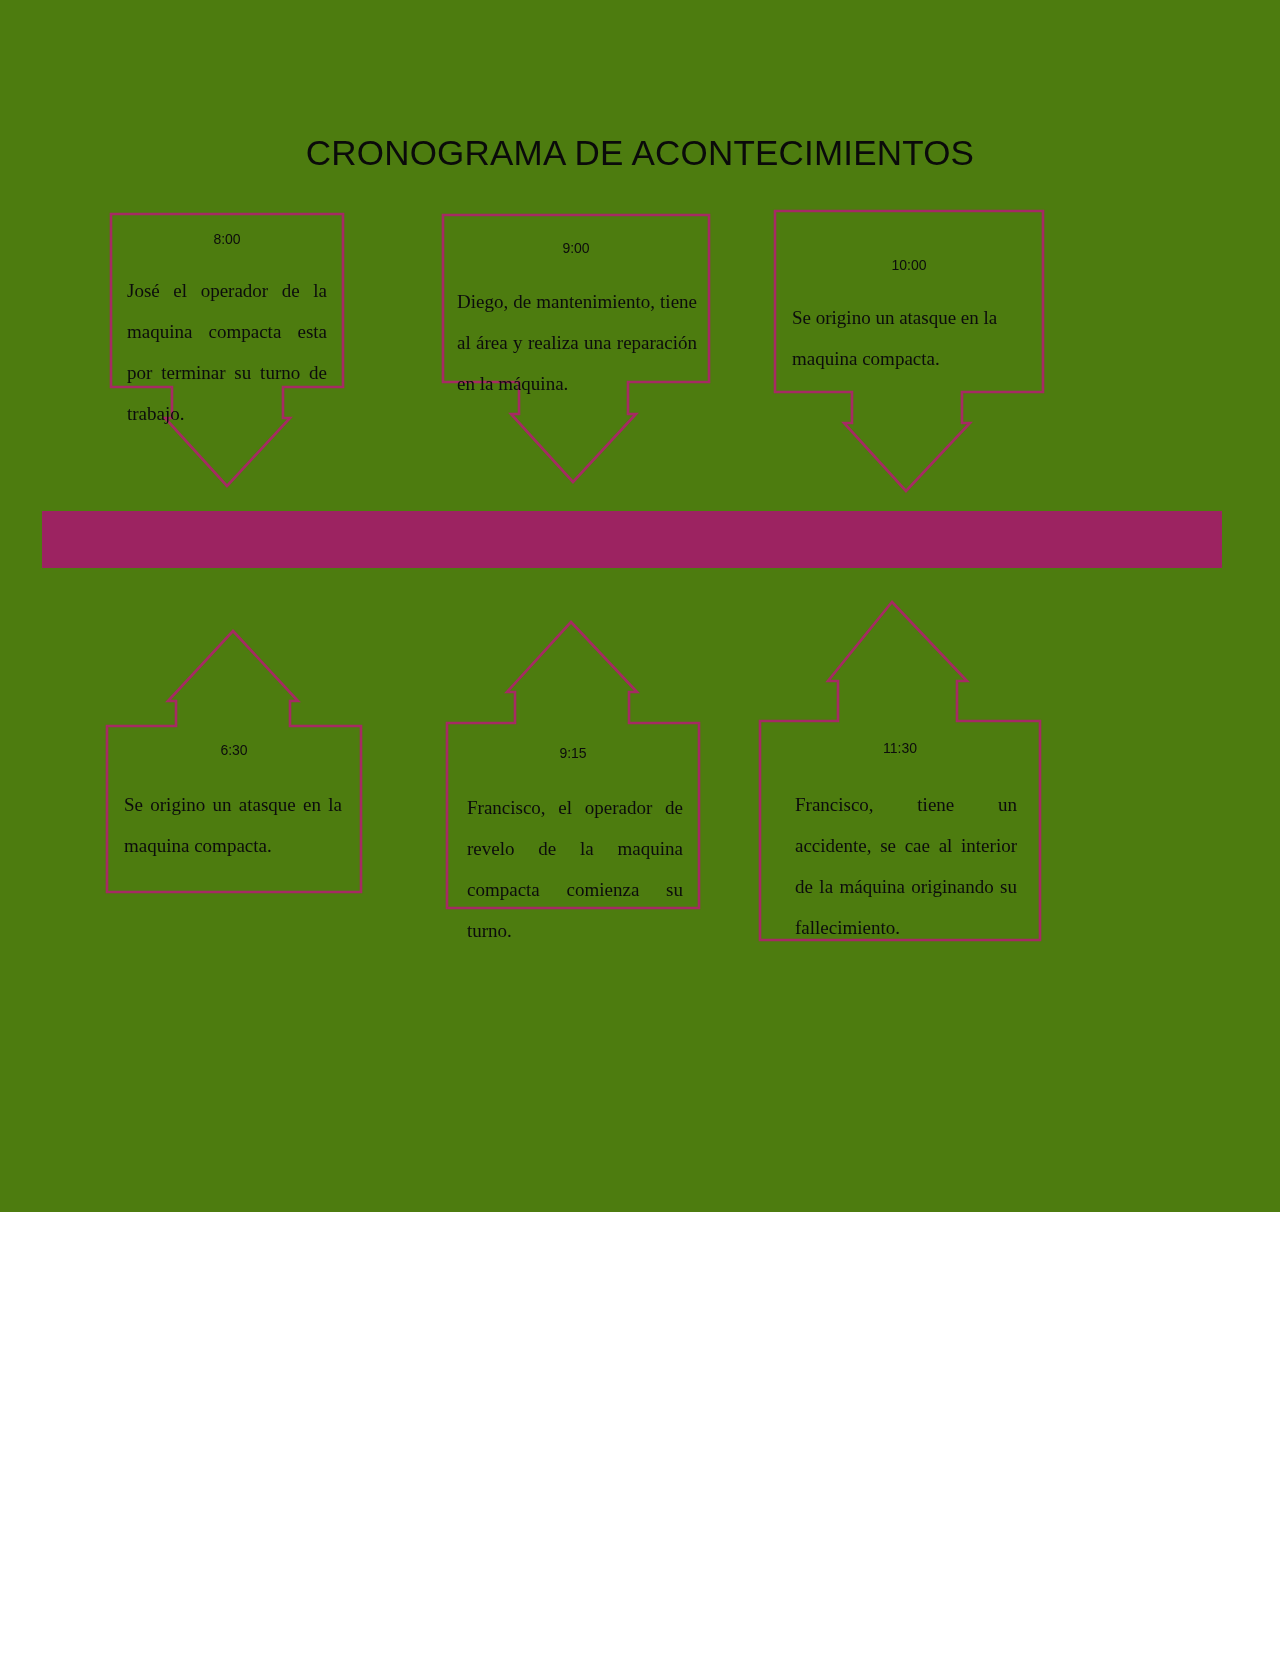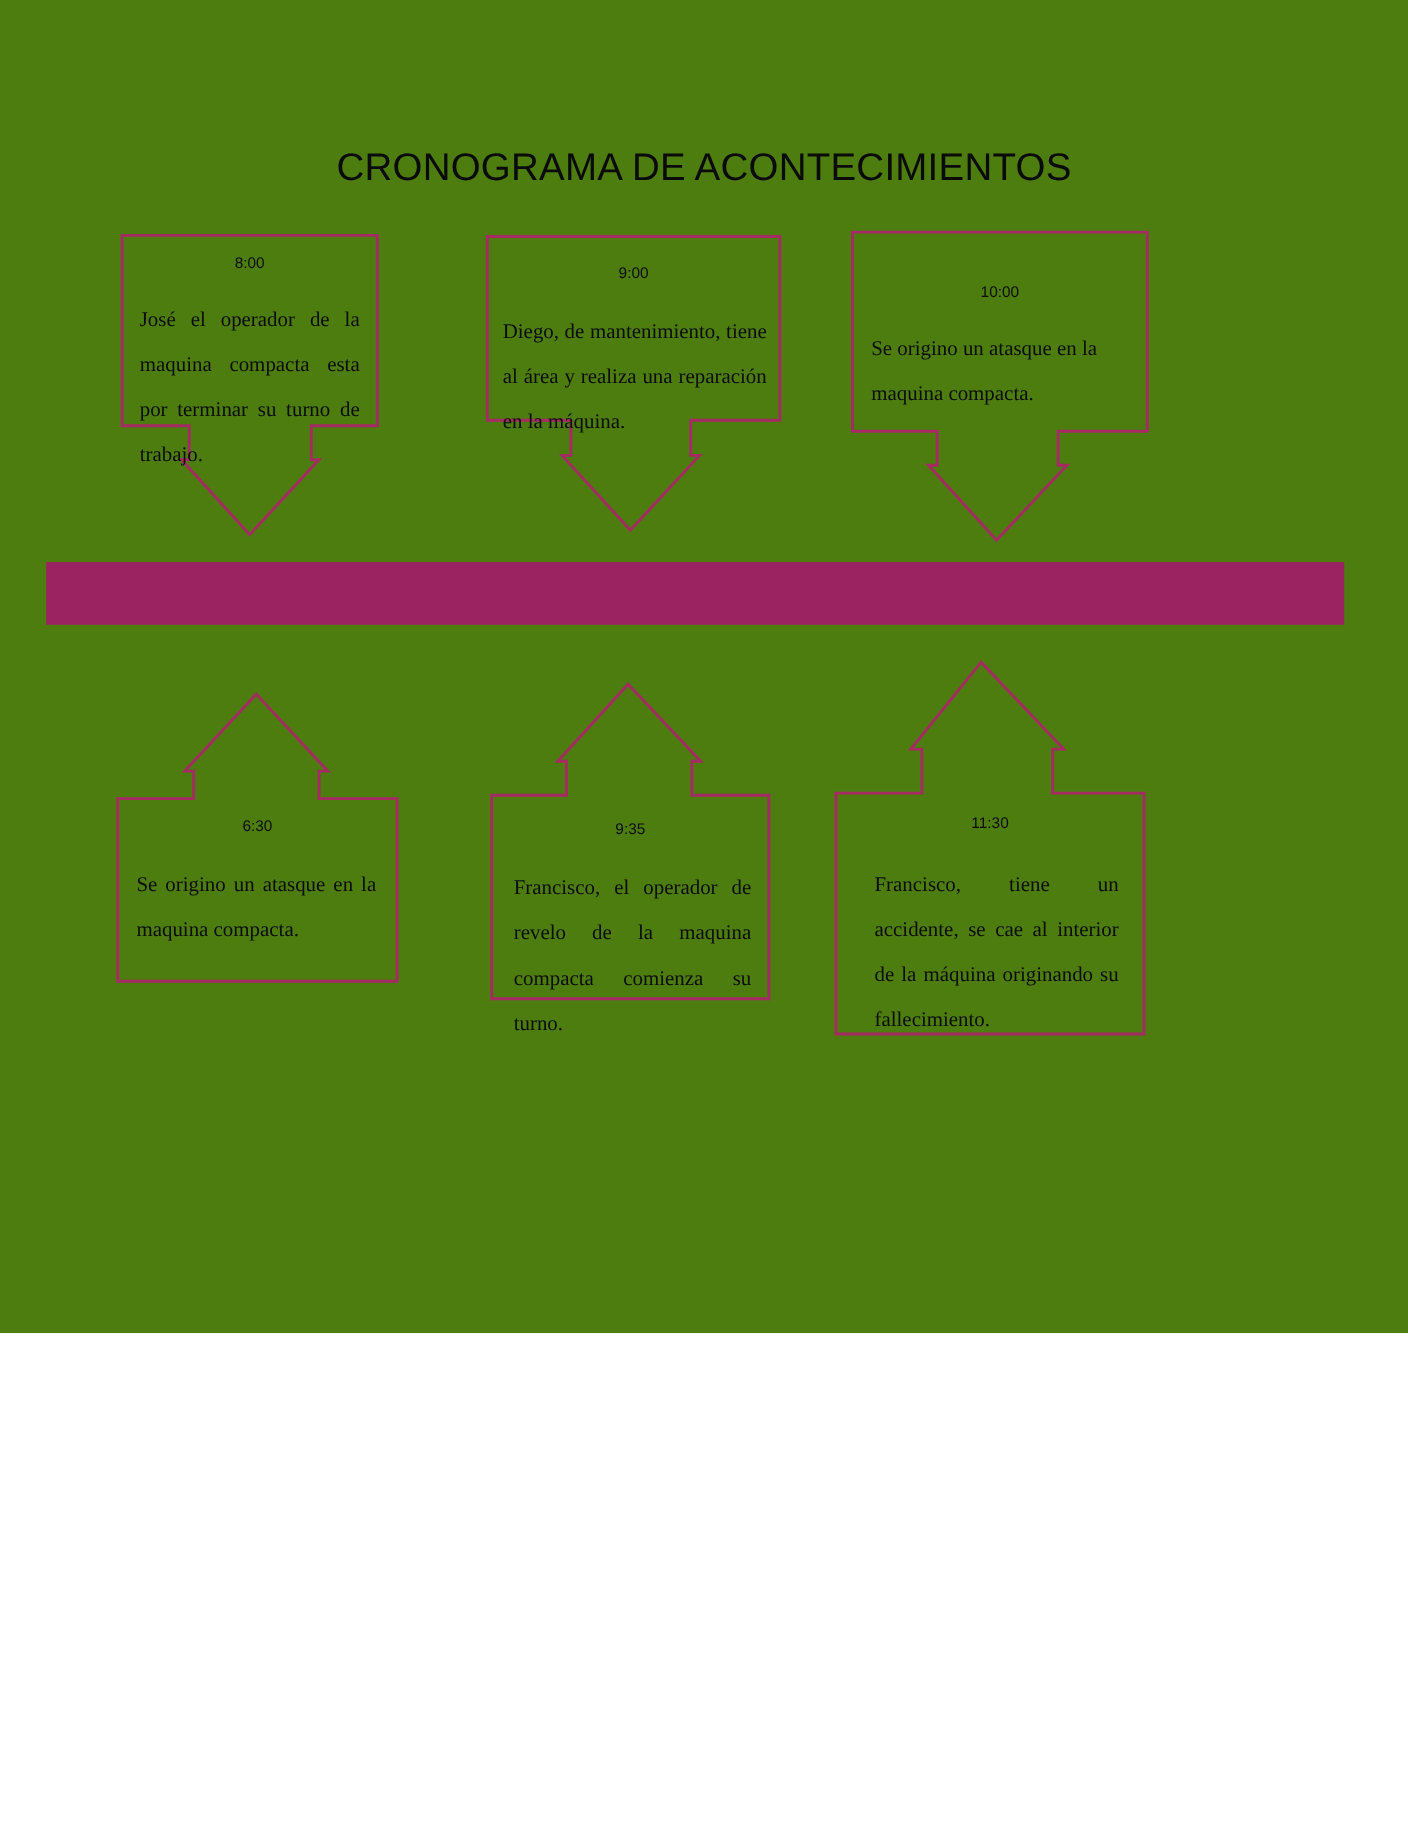--- a/index.html
+++ b/index.html
@@ -164,19 +164,19 @@
 
   <div class="time-label" style="left:443px; top:240px; width:266px;">9:00</div>
   <div class="body-text" style="left: 457px; top: 281px; width: 240px; text-align: justify;">Diego, de mantenimiento, tiene al área y realiza una reparación en la máquina.</div>
 
   <div class="time-label" style="left:775px; top:257px; width:268px;">10:00</div>
   <div class="body-text body-text left" style="left: 792px; top: 297px; width: 240px; text-align: left;">Se origino un atasque en la maquina compacta.</div>
 
   <div class="time-label" style="left:107px; top:742px; width:254px;">6:30</div>
   <div class="body-text" style="left: 124px; top: 784px; width: 218px; text-align: justify;">Se origino un atasque en la maquina compacta.</div>
 
-  <div class="time-label" style="left:447px; top:745px; width:252px;">9:35</div>
+  <div class="time-label" style="left:447px; top:745px; width:252px;">9:15</div>
   <div class="body-text" style="left: 467px; top: 787px; width: 216px; text-align: justify;">Francisco, el operador de revelo de la maquina compacta comienza su turno.</div>
 
   <div class="time-label" style="left:760px; top:740px; width:280px;">11:30</div>
   <div class="body-text" style="left: 795px; top: 784px; width: 222px; text-align: justify;">Francisco, tiene un accidente, se cae al interior de la máquina originando su fallecimiento.</div>
 
 </div>
 
 </body></html>

